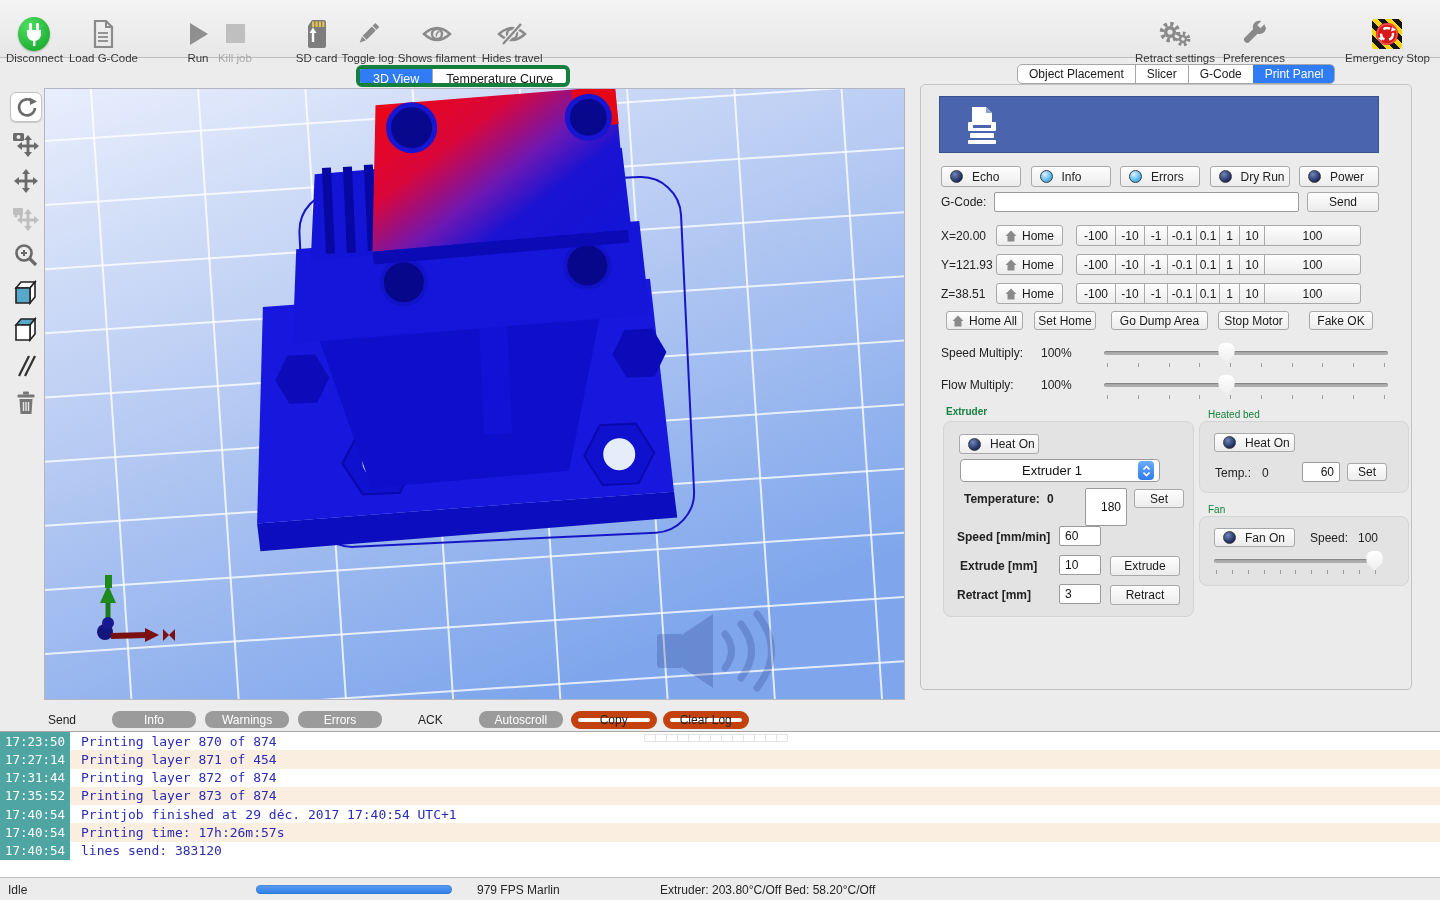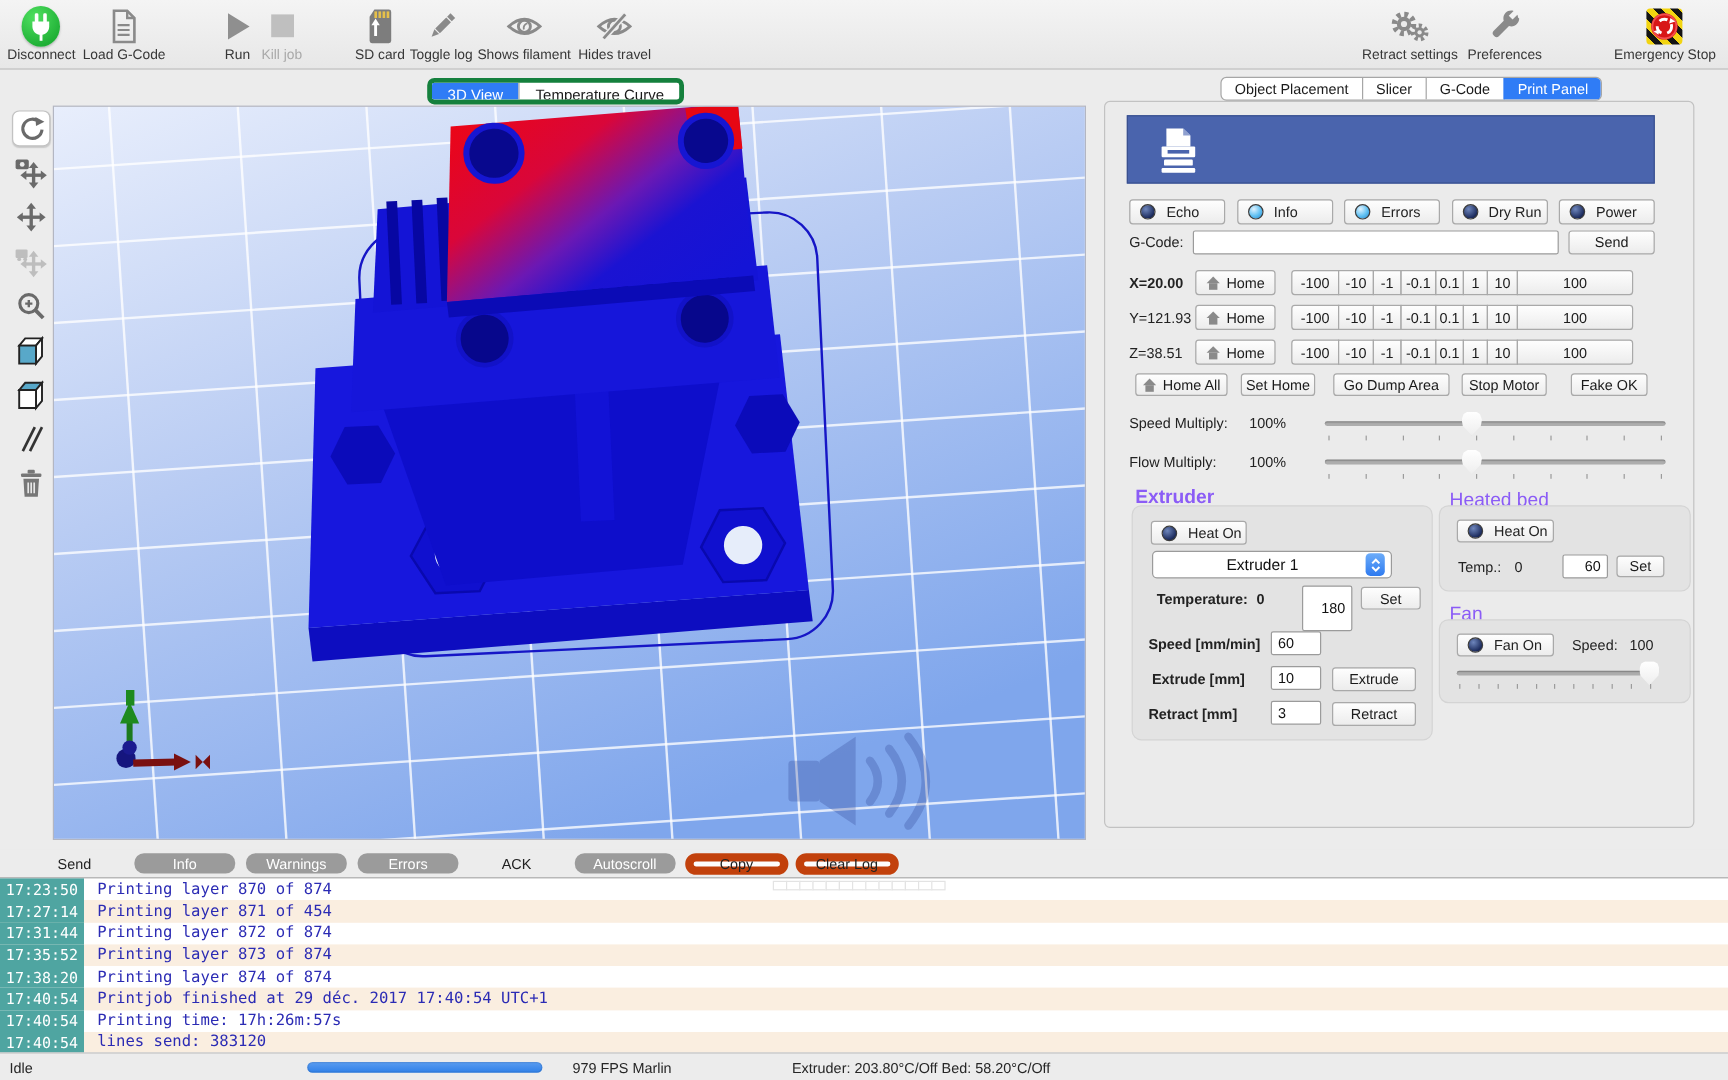--- a/index.html
+++ b/index.html
@@ -3,21 +3,21 @@
 <meta charset="utf-8">
 <style>
 * { box-sizing:border-box; margin:0; padding:0; }
 html,body { width:1440px; height:900px; }
 body { position:relative; font-family:"Liberation Sans",sans-serif; background:#ececec; overflow:hidden; color:#1a1a1a; }
 .abs { position:absolute; }
 
 
 .toolbar { position:absolute; top:0; left:0; width:1440px; height:58px;
   background:linear-gradient(#f4f4f4,#e7e7e7); border-bottom:1px solid #bdbdbd;
-  display:flex; align-items:flex-start; padding-top:5px; }
+  display:flex; align-items:flex-start; padding-top:17px; }
 .titem { display:flex; flex-direction:column; align-items:center; gap:1px; cursor:default; }
 .ticon { height:34px; display:flex; align-items:center; justify-content:center; }
 .tlabel { font-size:11.5px; color:#373737; white-space:nowrap; }
 .tlabel.dis { color:#a9a9a9; }
 .plugwrap { width:32px; height:34px; border-radius:50%;
   background:radial-gradient(circle at 35% 28%, #4fe060, #1faf35 75%);
   display:flex; align-items:center; justify-content:center; box-shadow:0 1px 2px rgba(0,0,0,.25); }
 .estop { width:30px; height:30px; border-radius:3px;
   background:repeating-linear-gradient(45deg,#f2d411 0 5px,#141414 5px 10px);
   display:flex; align-items:center; justify-content:center; }
@@ -71,21 +71,21 @@
 .steps .b:last-child { border-radius:0 3px 3px 0; }
 
 .track { position:absolute; height:4px; background:#adadad; border-radius:2px; box-shadow:inset 0 1px 1px rgba(0,0,0,.25); }
 .thumb { position:absolute; width:17px; height:20px; background:linear-gradient(#ffffff,#eeeeee);
   clip-path:polygon(50% 100%, 6% 60%, 0 34%, 10% 10%, 30% 0, 70% 0, 90% 10%, 100% 34%, 94% 60%);
   filter:drop-shadow(0 1px 1px rgba(0,0,0,.4)); }
 .ticks { position:absolute; display:flex; justify-content:space-between; }
 .ticks i { width:1px; height:4px; background:#9b9b9b; }
 
 .sub-box { position:absolute; background:#e3e3e3; border:1px solid #d4d4d4; border-radius:8px; }
-.heading { font-size:16px; color:#8b5cf6; position:absolute; }
+.heading { font-size:10px; color:#15803d; position:absolute; }
 .stepper { width:16px; height:19px; border-radius:4px; background:linear-gradient(#6cacf9,#2f7bf0);
   display:flex; align-items:center; justify-content:center; margin-left:auto; }
 
 
 .log-toolbar { position:absolute; top:708px; left:0; width:1440px; height:23px;
   background:#ececec; display:flex; align-items:center; font-size:12px; }
 .ltoggle { border:none; border-radius:8px; background:#9b9b9b; color:#fff;
   height:17px; display:inline-flex; align-items:center; justify-content:center; font-size:12px; }
 .lbtn { background:#fdfdfd; border:7px solid #c2410c; border-radius:9px; height:18px;
   display:inline-flex; align-items:center; justify-content:center; font-size:12px; color:#222; }
@@ -477,21 +477,21 @@
       <div class="b led-btn">
           <span class="led dark"></span>
           <span class="lbl">Power</span>
         </div>
     </div>
 
     <span class="lbl abs" style="top:110px;left:20px;">G-Code:</span>
     <input class="field abs" style="top: 107px; left: 73px; width: 305px; height: 20px;">
     <div class="b abs" style="top:107px;left:386px;width:72px;height:20px;">Send</div>
 
-    <span class="lbl abs" style="top:144px;left:20px;font-weight:bold;">X=20.00</span>
+    <span class="lbl abs" style="top:144px;left:20px;">X=20.00</span>
     <div class="b abs" style="top:140px;left:75px;width:67px;height:21px;gap:5px;">
       <svg width="12" height="12" viewBox="0 0 12 12">
           <polygon points="0.5,6 6,0.5 11.5,6" fill="#8a8a8a"></polygon>
           <rect x="2.5" y="6" width="7" height="5.5" fill="#8a8a8a"></rect>
         </svg>
       <span>Home</span>
     </div>
     <div class="steps abs" style="top:140px;left:155px;">
       <div class="b" style="width:40px;height:21px;">-100</div>
       <div class="b" style="width:30px;height:21px;">-10</div>
@@ -693,24 +693,20 @@
       </div>
     <div class="log-row">
         <span class="lr-time">17:31:44</span>
         <span class="lr-msg">Printing layer 872 of 874</span>
       </div>
     <div class="log-row">
         <span class="lr-time">17:35:52</span>
         <span class="lr-msg">Printing layer 873 of 874</span>
       </div>
     <div class="log-row">
-        <span class="lr-time">17:38:20</span>
-        <span class="lr-msg">Printing layer 874 of 874</span>
-      </div>
-    <div class="log-row">
         <span class="lr-time">17:40:54</span>
         <span class="lr-msg">Printjob finished at 29 déc. 2017 17:40:54 UTC+1</span>
       </div>
     <div class="log-row">
         <span class="lr-time">17:40:54</span>
         <span class="lr-msg">Printing time: 17h:26m:57s</span>
       </div>
     <div class="log-row">
         <span class="lr-time">17:40:54</span>
         <span class="lr-msg">lines send: 383120</span>

